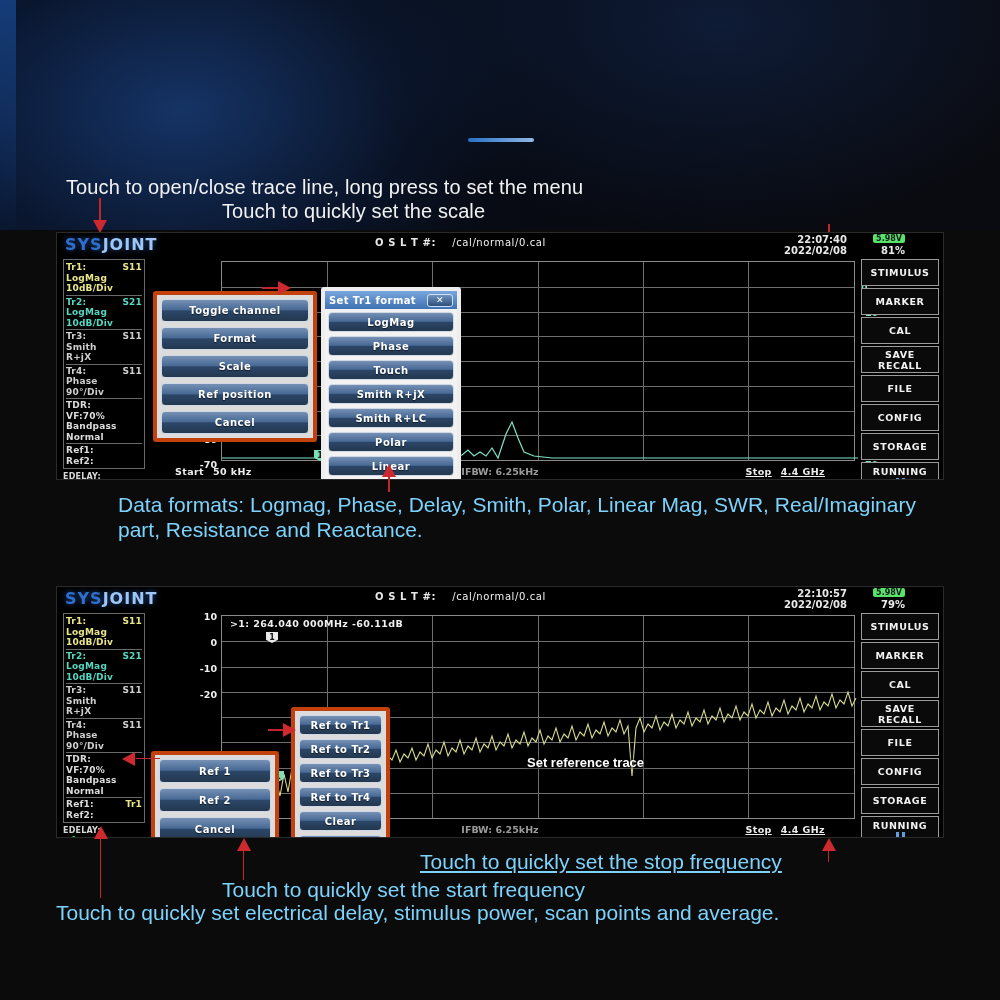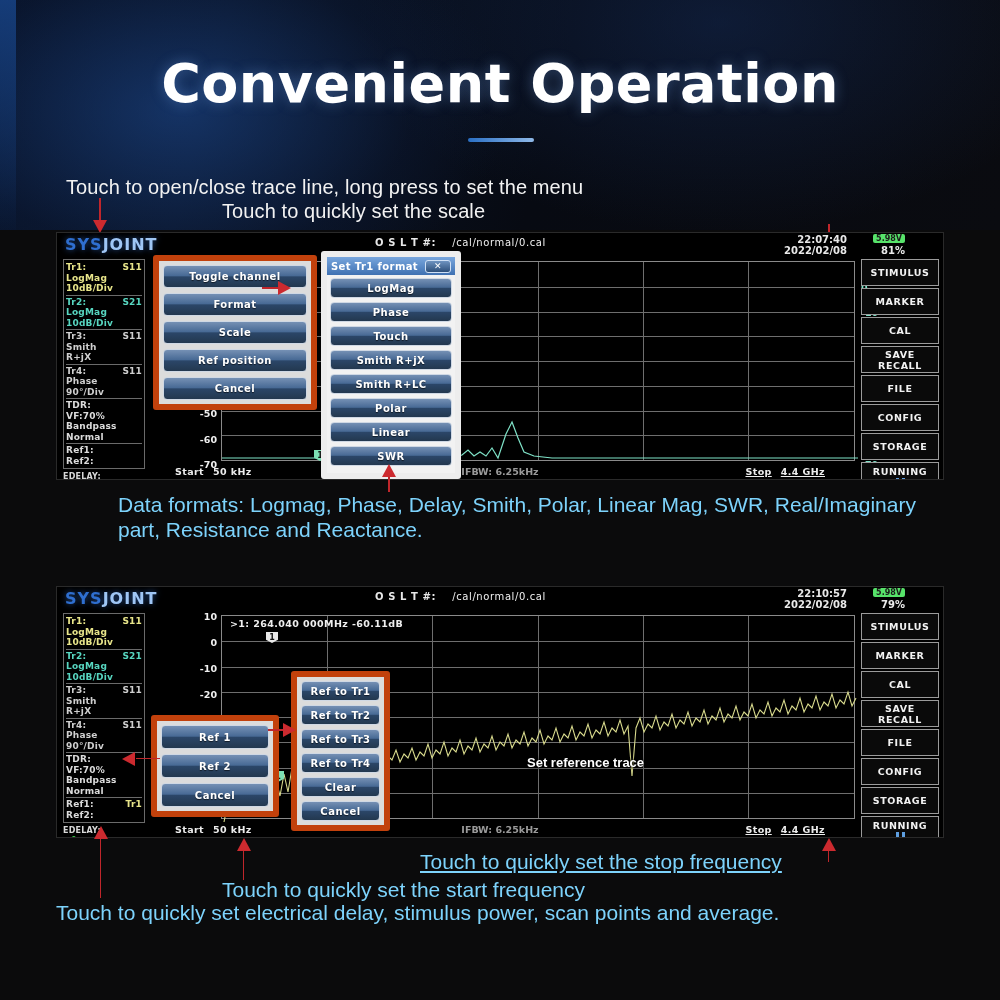--- a/index.html
+++ b/index.html
@@ -176,22 +176,22 @@
     display: flex; align-items: center; justify-content: center;
     text-align: center; line-height: 10px;
   }
   .skey.two-line { line-height: 11px; }
   .skey.running { flex-direction: column; gap: 1px; }
   .pause-bars { display: flex; gap: 3px; }
   .pause-bars i { display: block; width: 3px; height: 7px; background: #5f9fe0; }
 
   
   .menu {
-    position: absolute; border: 6px solid #c2410c; border-radius: 3px;
-    background: #dcdcdc; padding: 4px;
+    position: absolute; border: 4px solid #c2410c; border-radius: 3px;
+    background: #dcdcdc; padding: 4px; margin-top: 36px;
   }
   .mbtn {
     border: 1px solid #cfd8e4; border-radius: 4px;
     background: linear-gradient(180deg, #6f8fb5 0%, #46638c 42%, #2e4straight 43%, #2b4566 100%);
     background: linear-gradient(180deg, #7590b4 0%, #486a95 46%, #2b4668 52%, #23384f 100%);
     color: #ffffff; font-size: 10px; font-weight: bold; letter-spacing: 0.5px;
     display: flex; align-items: center;
     text-shadow: 0 1px 1px rgba(0,0,0,0.6);
   }
   .menu-title {
@@ -231,21 +231,20 @@
     text-shadow: 0 0 3px #000, 0 0 6px #000;
     white-space: nowrap;
   }
   svg.trace { position: absolute; left: 0; top: 0; overflow: visible; }
 </style>
 </head>
 <body>
 
 <div class="hero">
   <div class="hero-streak"></div>
-  <div class="hero-title">Convenient Operation</div>
   <div class="hero-rule"></div>
 </div>
 
 <div class="anno anno-a">Touch to open/close trace line, long press to set the menu</div>
 <div class="anno anno-b">Touch to quickly set the scale</div>
 
 <div class="arrow" style="left:93px; top:198px; height:36px; width:14px;">
   <div class="shaft" style="left:6px; top:0; width:2px; height:24px;"></div>
   <div class="head head-down" style="left:0px; top:22px;"></div>
 </div>

